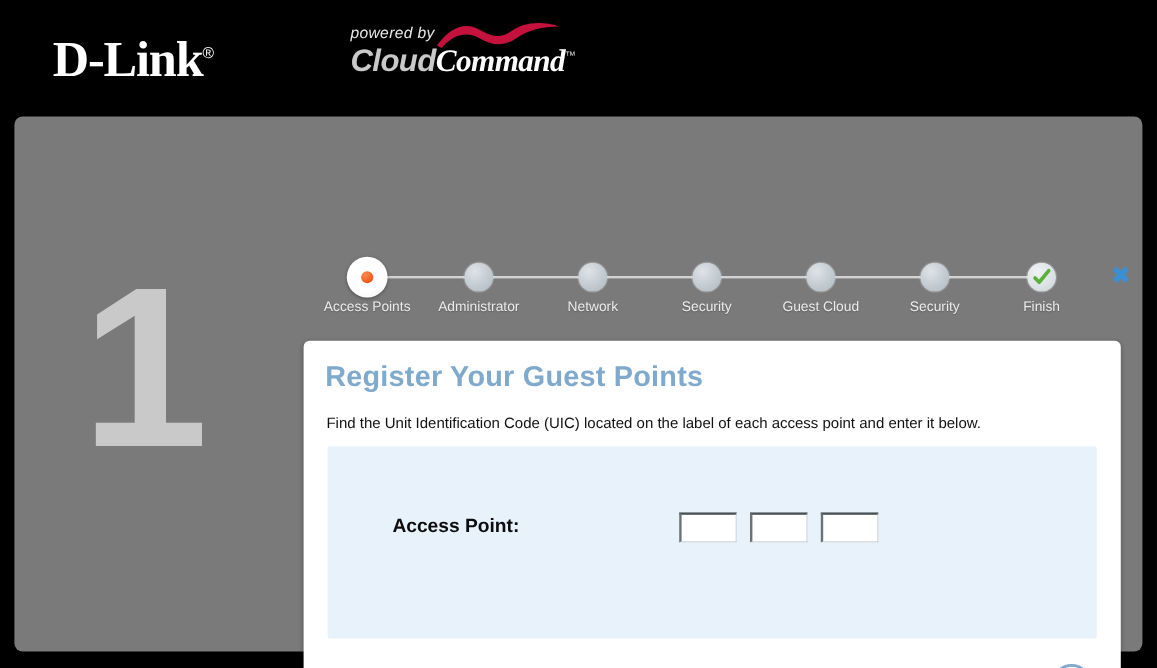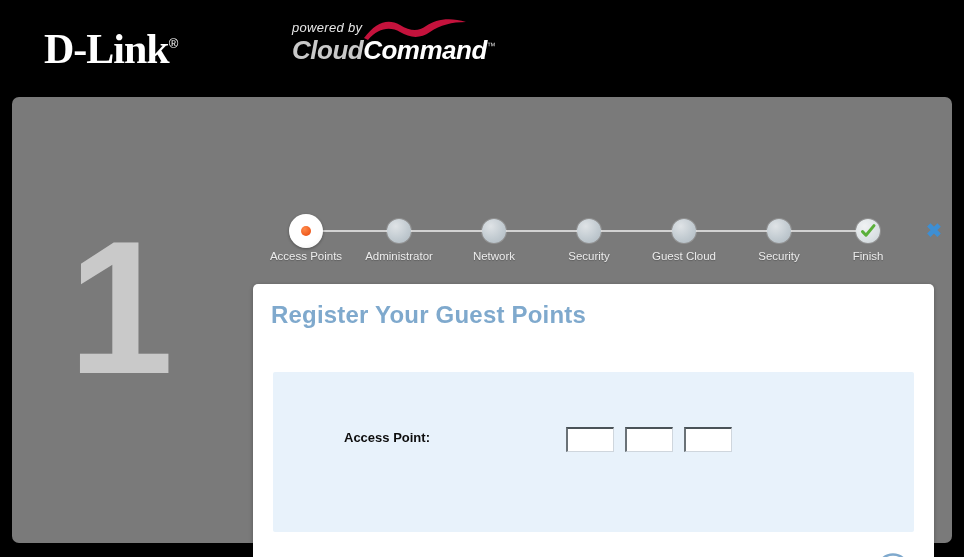--- a/index.html
+++ b/index.html
@@ -78,21 +78,21 @@
     left: 0px;
     top: 15px;
     white-space: nowrap;
     font-family: "Liberation Sans", sans-serif;
     font-style: italic;
     font-weight: bold;
     font-size: 26px;
     letter-spacing: -0.5px;
   }
   .cc-cloud { color: #c9c9c9; }
-  .cc-command { color: #ffffff; }
+  .cc-command { color: #ffffff; font-family: Liberation Serif, serif; }
   .cc-tm {
     font-size: 9px;
     vertical-align: super;
     font-style: normal;
     font-weight: normal;
     color: #cfcfcf;
   }
 
   
   .panel {
@@ -251,24 +251,24 @@
 
   .ap-row {
     position: absolute;
     left: 0;
     top: 55px;
     width: 100%;
     height: 26px;
   }
   .ap-label {
     position: absolute;
-    left: 71px;
+    left: 54px;
     top: 3px;
     color: #0d0d0d;
-    font-size: 13px;
+    font-size: 16px;
     font-weight: bold;
     font-family: "Liberation Sans", sans-serif;
   }
   .uic-input {
     position: absolute;
     top: 0;
     width: 48px;
     height: 25px;
     background: #ffffff;
     border: 1px solid #cfd6dd;
@@ -375,20 +375,21 @@
         <svg class="step-check" viewBox="0 0 24 24">
           <path d="M6.5 12.6 L10 16.2 L18 6.6" fill="none" stroke="#5ab03a" stroke-width="3" stroke-linecap="round" stroke-linejoin="round"></path>
         </svg>
         <div class="step-label">Finish</div>
       </div>
     </div>
 
     <div class="card">
 
       <div class="card-title">Register Your Guest Points</div>
+      <div class="card-desc">Find the Unit Identification Code (UIC) located on the label of each access point and enter it below.</div>
 
       <div class="form-panel">
 
         <div class="ap-row">
           <div class="ap-label">Access Point:</div>
           <input class="uic-input uic-1" type="text" placeholder="" style="">
           <input class="uic-input uic-2" type="text" placeholder="" style="">
           <input class="uic-input uic-3" type="text" placeholder="" style="">
         </div>
 

